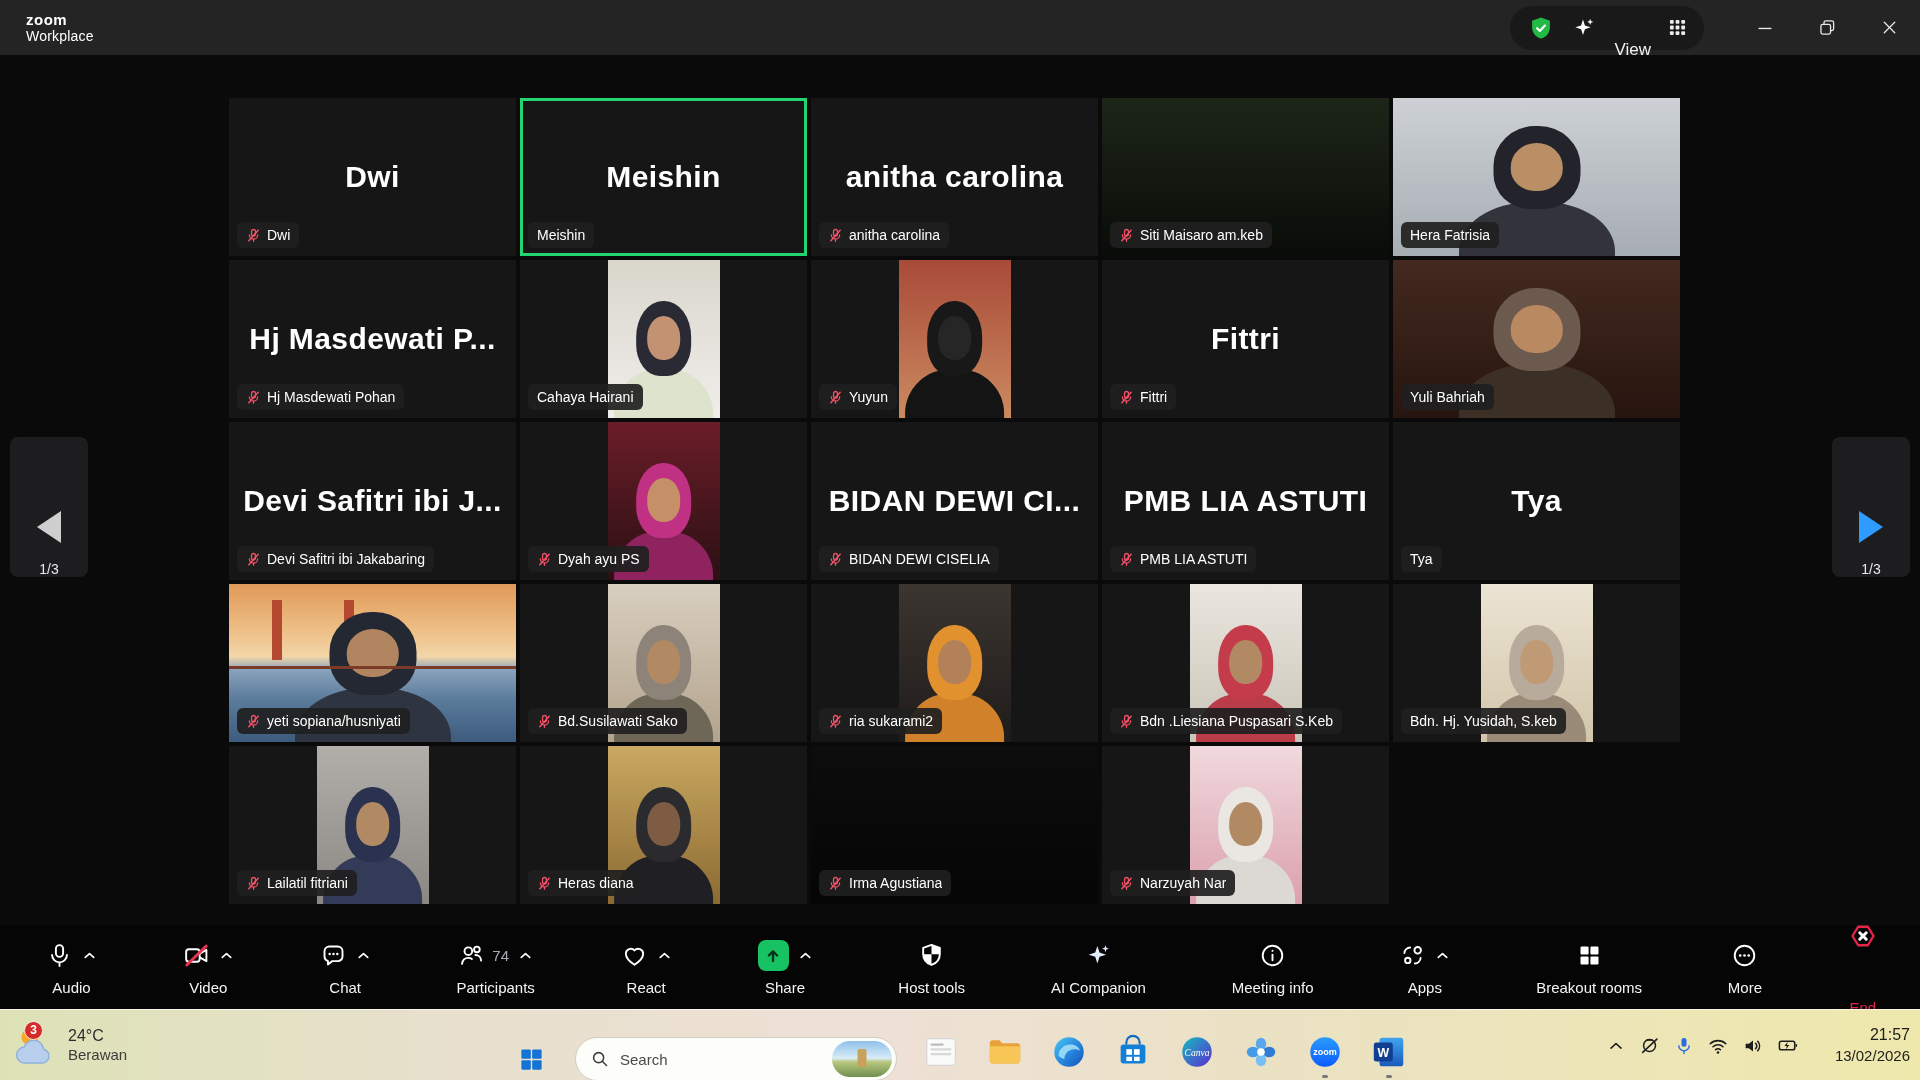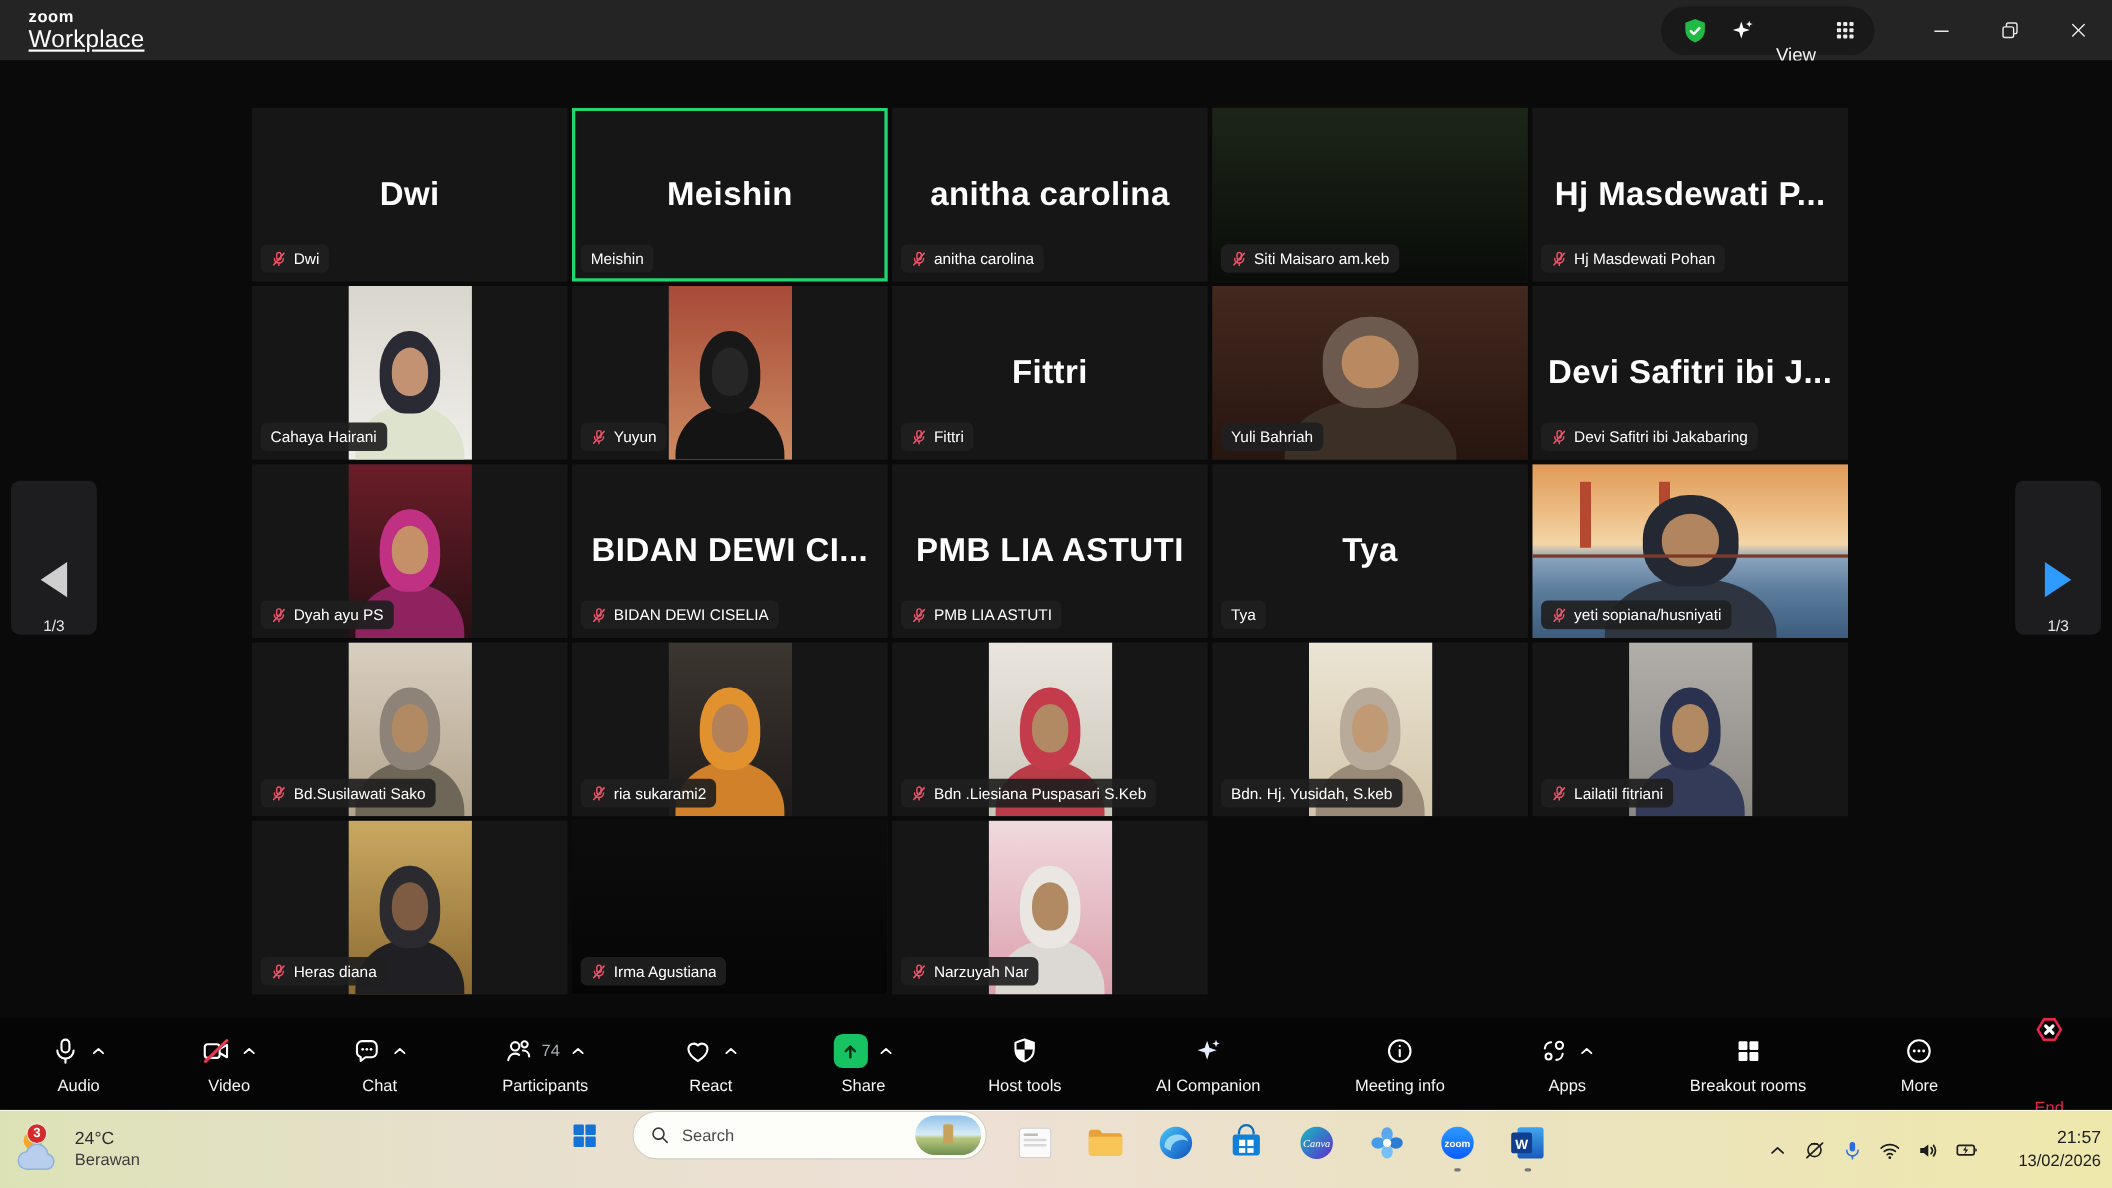--- a/index.html
+++ b/index.html
@@ -5,21 +5,21 @@
   * { margin:0; padding:0; box-sizing:border-box; }
   html,body { width:1920px; height:1080px; overflow:hidden; background:#000;
     font-family:"Liberation Sans", sans-serif; }
   #app { position:relative; width:1920px; height:1080px; }
 
   
   .titlebar { position:absolute; top:0; left:0; right:0; height:55px; background:#242424;
     display:flex; align-items:center; }
   .logo { margin-left:26px; color:#fff; line-height:1; }
   .logo .l1 { font-size:15px; font-weight:700; letter-spacing:.5px; margin-bottom:2px; }
-  .logo .l2 { font-size:22px; font-weight:400; letter-spacing:.2px;text-decoration:underline; }
+  .logo .l2 { font-size:14px; font-weight:400; letter-spacing:.2px; }
   .tb-right { position:absolute; right:0; top:0; height:55px; display:flex; align-items:center; }
   .pill { display:flex; align-items:center; gap:18px; background:#191919; border-radius:22px;
     height:44px; padding:0 18px; margin-right:30px; }
   .pill .view-label { color:#f2f2f2; font-size:17px;margin-top:44px; }
   .winbtn { width:62px; height:55px; display:flex; align-items:center; justify-content:center; cursor:default; }
   .icon { display:inline-flex; align-items:center; justify-content:center; }
 
   
   .stage { position:absolute; top:55px; left:0; right:0; height:871px; background:#0a0a0a; }
   .grid { position:absolute; left:229px; top:43px; width:1452px;
@@ -75,21 +75,21 @@
     border-top:1px solid rgba(255,255,255,.65); }
   .weather { position:absolute; left:12px; top:0; height:71px; display:flex; align-items:center; gap:8px; cursor:pointer; }
   .weather .wicon { position:relative; width:48px; height:44px; }
   .wbadge { position:absolute; top:-3px; left:12px; min-width:19px; height:19px; background:#d62b2b; color:#fff;
     border-radius:50%; font-size:12px; font-weight:700; display:flex; align-items:center; justify-content:center;
     border:1.5px solid #f4e9e0; z-index:2; }
   .wtext { line-height:1.25; }
   .wtemp { font-size:16px; color:#2e2e2e; }
   .wcond { font-size:15px; color:#3c3c3c; }
   .tb-center { position:absolute; left:50%; top:0; transform:translateX(-50%); height:71px;
-    display:flex; align-items:flex-start; gap:22px; }
+    display:flex; align-items:flex-end; gap:22px; }
   .start { width:44px; height:44px; display:flex; align-items:center; justify-content:center; cursor:pointer; }
   .search { width:322px; height:44px; background:#fdfdfa; border:1px solid #cfcfc3; border-radius:22px;
     display:flex; align-items:center; padding:0 4px 0 14px; gap:10px; cursor:pointer; }
   .search-label { flex:1; color:#4a4a4a; font-size:15px; }
   .search-img { width:60px; height:36px; border-radius:18px; position:relative; overflow:hidden;
     background:linear-gradient(180deg,#8fc1e9 0%,#d8ecf6 48%,#b9c77e 58%,#6f8f4f 100%); }
   .search-img::after { content:""; position:absolute; left:50%; top:22%; width:9px; height:18px;
     transform:translateX(-50%); background:#c8a15c; border-radius:2px 2px 0 0; }
   .taskapp { position:relative; width:44px; height:58px; display:flex; align-items:center; justify-content:center; cursor:pointer; }
   .run-dot { position:absolute; bottom:3px; left:50%; transform:translateX(-50%); width:6px; height:3px;
@@ -213,20 +213,32 @@
               <svg viewBox="0 0 16 16" width="15" height="15">
                 <g fill="none" stroke="#f25268" stroke-width="1.4" stroke-linecap="round">
                   <rect x="5.9" y="1.6" width="4.2" height="7" rx="2.1"></rect>
                   <path d="M3.6 7.4a4.4 4.4 0 0 0 8.8 0"></path>
                   <path d="M8 11.8v2.4"></path>
                 </g>
                 <line x1="3" y1="13.6" x2="13" y2="2.4" stroke="#f25268" stroke-width="1.6" stroke-linecap="round"></line>
               </svg>
             </span>
             <span>Siti Maisaro am.keb</span>
+          </div>
+        </div>
+        <div class="tile">
+          <div class="vid-full" style="background: linear-gradient(rgb(205, 209, 213) 0%, rgb(166, 173, 179) 100%);">
+            <div class="person person--lg" style="--hj: #23232b; --fc: #bb8f66; --bd: #33333b;">
+              <i class="body"></i>
+              <i class="hijab"></i>
+              <i class="face"></i>
+            </div>
+          </div>
+          <div class="plate">
+            <span>Hera Fatrisia</span>
           </div>
         </div>
         <div class="tile">
           <div class="big-name">Hj Masdewati P...</div>
           <div class="plate">
             <span class="icon">
               <svg viewBox="0 0 16 16" width="15" height="15">
                 <g fill="none" stroke="#f25268" stroke-width="1.4" stroke-linecap="round">
                   <rect x="5.9" y="1.6" width="4.2" height="7" rx="2.1"></rect>
                   <path d="M3.6 7.4a4.4 4.4 0 0 0 8.8 0"></path>

